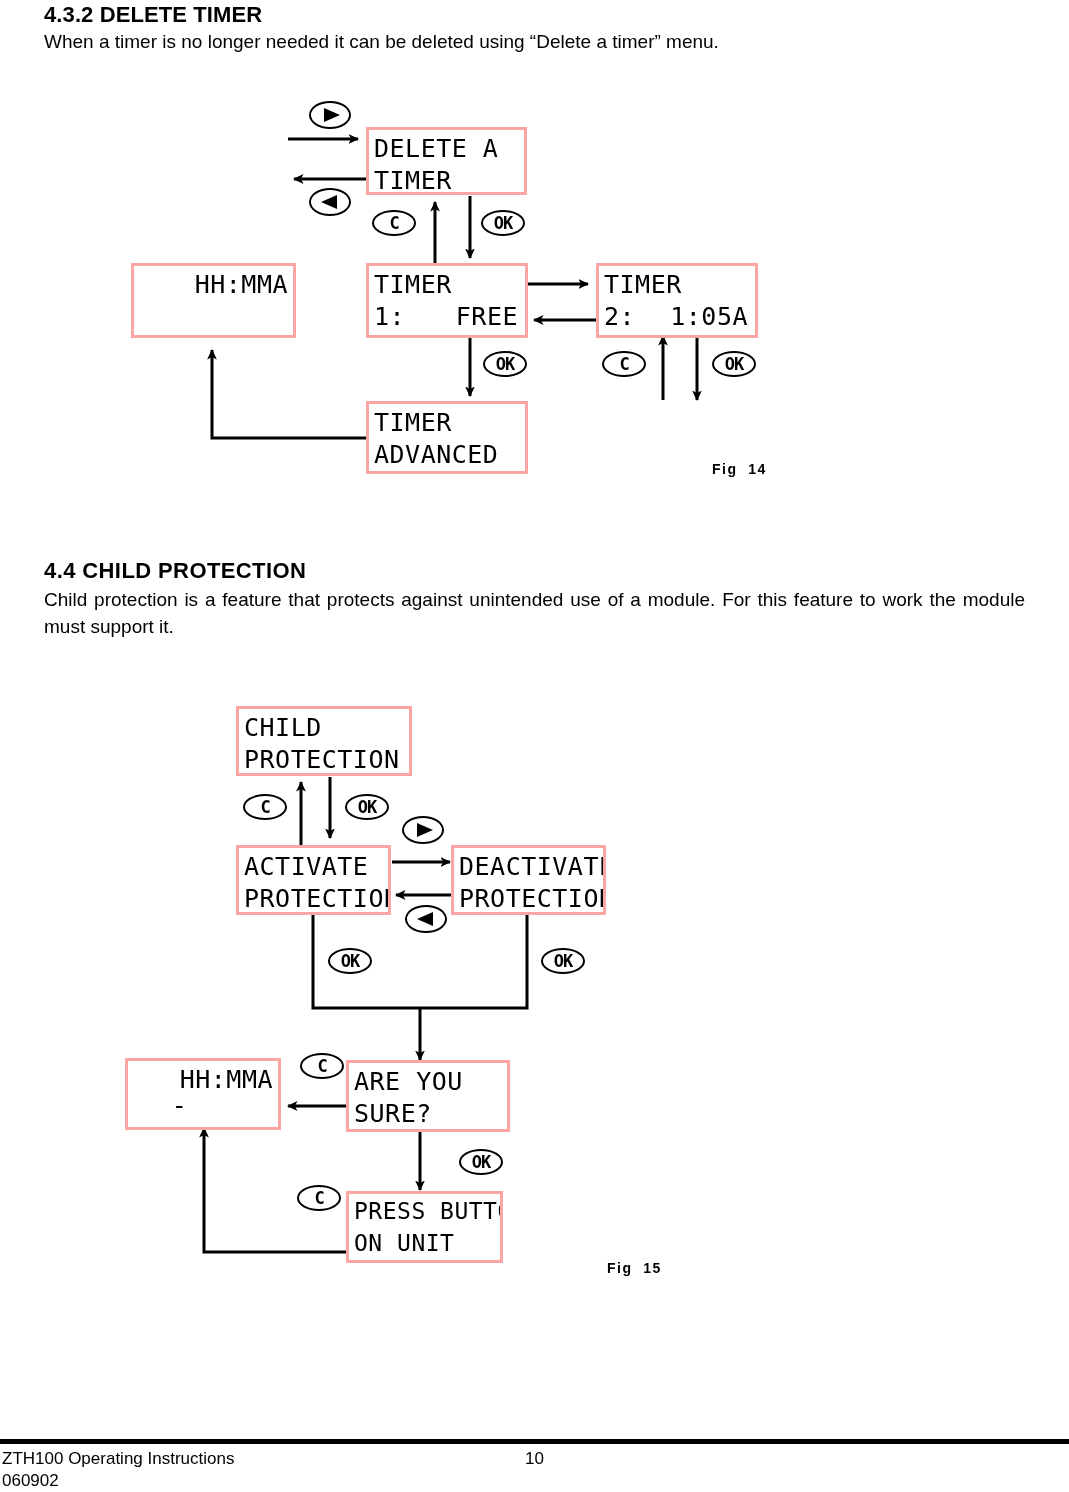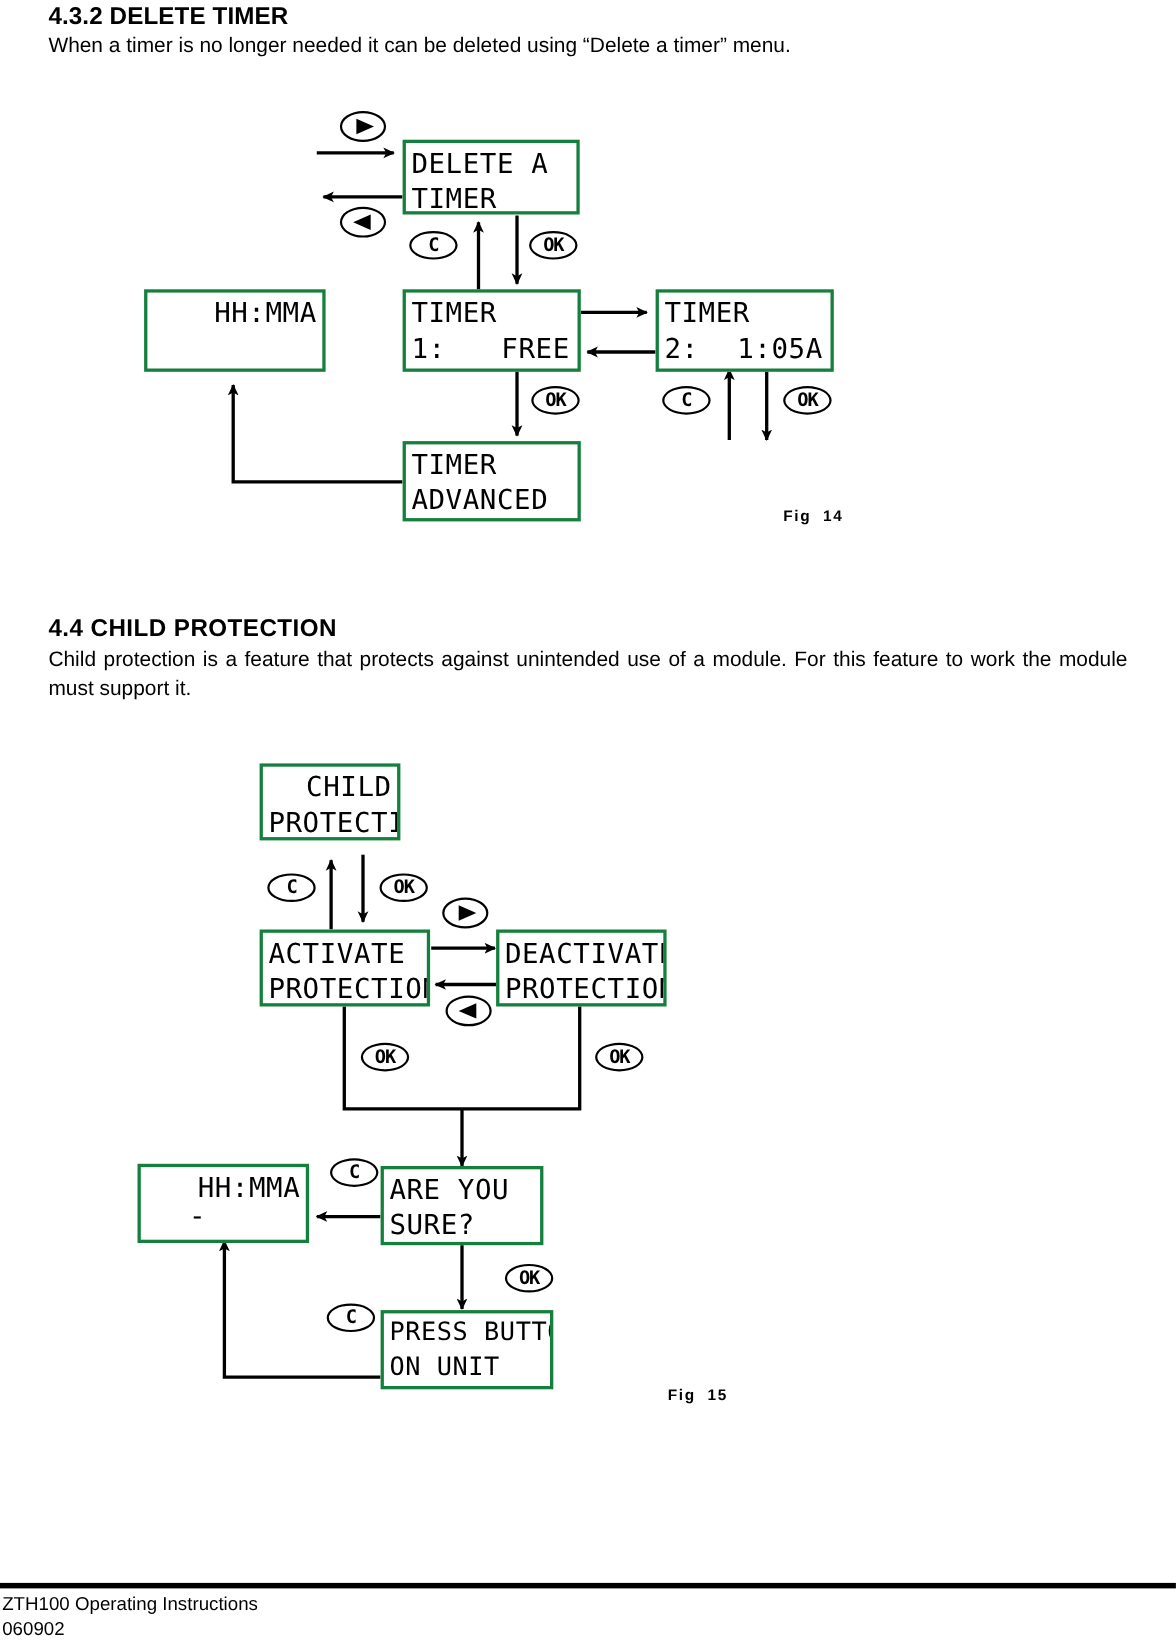--- a/index.html
+++ b/index.html
@@ -58,21 +58,21 @@
     width: 1069px;
   }
   #fig14 { top: 88px;  height: 410px; }
   #fig15 { top: 690px; height: 600px; }
 
   .fig svg { display: block; }
 
   
   .lcd {
     position: absolute;
-    border: 3px solid #15803d;
+    border: 3px solid #fca5a5;
     background: #fff;
     box-sizing: border-box;
     font-family: "DejaVu Sans Mono", monospace;
     font-size: 25px;
     line-height: 1.0;
     letter-spacing: 0.5px;
     overflow: hidden;
   }
   .lcd .line {
     position: absolute;
@@ -284,36 +284,36 @@
       <line x1="420" y1="318" x2="420" y2="370" marker-end="url(#ah)"></line>
 
       <line x1="346" y1="416" x2="288" y2="416" marker-end="url(#ah)"></line>
 
       <line x1="420" y1="434" x2="420" y2="500" marker-end="url(#ah)"></line>
 
       <path d="M346,562 L204,562 L204,438" marker-end="url(#ah)"></path>
     </g>
   </svg>
 
-  <div class="lcd" style="left:236px; top:4px; width:128px; height:70px;text-align:right;">
+  <div class="lcd" style="left:236px; top:16px; width:176px; height:70px;">
     <div class="line l1">CHILD</div>
     <div class="line l2">PROTECTION</div>
   </div>
 
   <div class="lcd" style="left:236px; top:155px; width:155px; height:70px;">
     <div class="line l1">ACTIVATE</div>
     <div class="line l2">PROTECTION</div>
   </div>
 
   <div class="lcd" style="left:451px; top:155px; width:155px; height:70px;">
     <div class="line l1">DEACTIVATE</div>
     <div class="line l2">PROTECTION</div>
   </div>
 
-  <div class="lcd" style="left:346px; top:370px; width:148px; height:72px;">
+  <div class="lcd" style="left:346px; top:370px; width:164px; height:72px;">
     <div class="line l1">ARE YOU</div>
     <div class="line l2">SURE?</div>
   </div>
 
   <div class="lcd" style="left:125px; top:368px; width:156px; height:72px;">
     <div class="line l1 right">HH:MMA</div>
     <div class="line l2 center" style="top:32px; left:-42px;">-</div>
   </div>
 
   <div class="lcd" style="left:346px; top:501px; width:157px; height:72px; font-size:23px;">
@@ -354,13 +354,16 @@
 
   <div class="fig-caption" style="left:607px; top:570px;">Fig  15</div>
 </div>
 
 <div class="footer-rule"></div>
 <div class="footer">
   <div class="ft-left">
     <div>ZTH100 Operating Instructions</div>
     <div>060902</div>
   </div>
+  <div class="ft-center">
+    <div>10</div>
+  </div>
 </div>
 
 </body></html>

